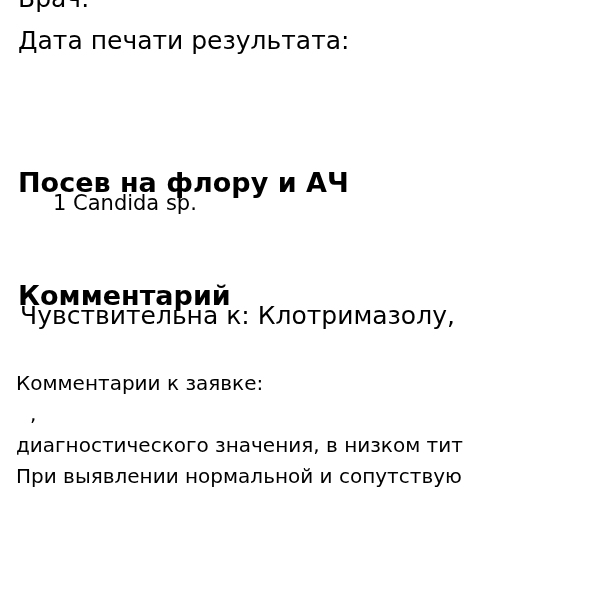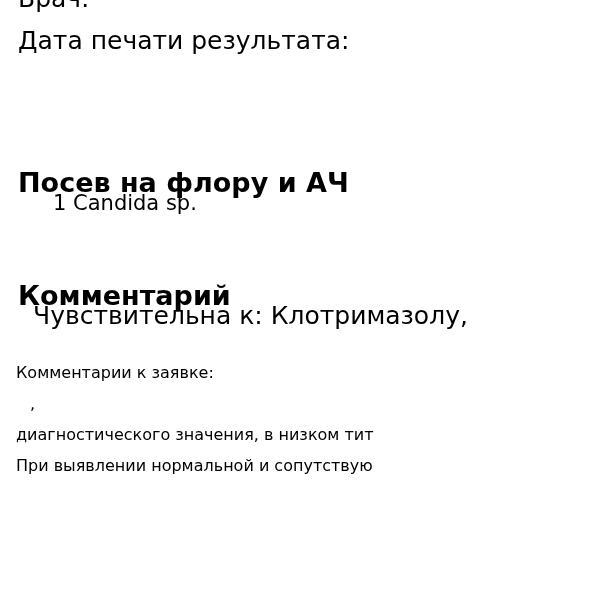--- a/index.html
+++ b/index.html
@@ -67,34 +67,34 @@
   }
   .result-line .res-value {
     position: absolute;
     left: 495px;
     top: 0;
   }
 
   
   .comment-body {
     position: absolute;
-    left: 33px;
+    left: 20px;
     top: 301px;
     font-size: 25px;
     line-height: 30px;
     white-space: nowrap;
   }
 
   
   .notes {
     position: absolute;
     left: 16px;
-    top: 357px;
+    top: 368px;
     right: 0;
-    font-size: 16px;
+    font-size: 20px;
     line-height: 31px;
   }
   .notes .note-line {
     white-space: nowrap;
   }
   .notes .note-line.indent {
     padding-left: 14px;
   }
 </style>
 </head>

